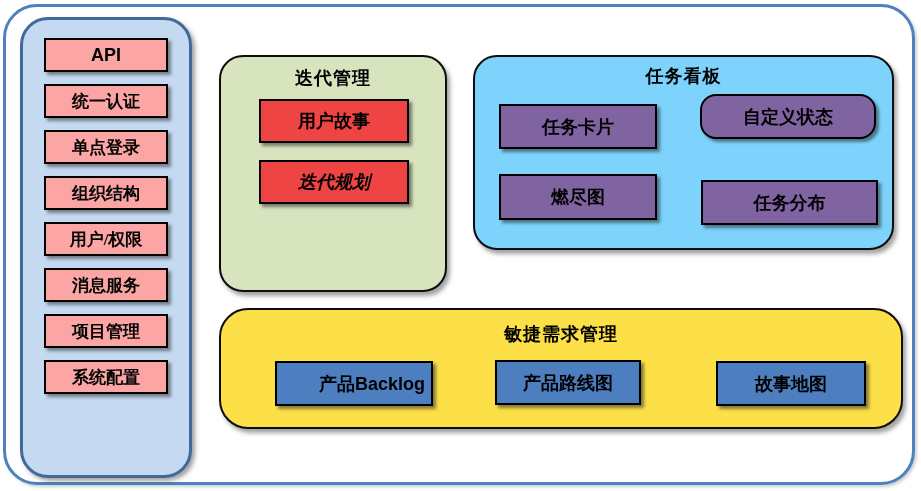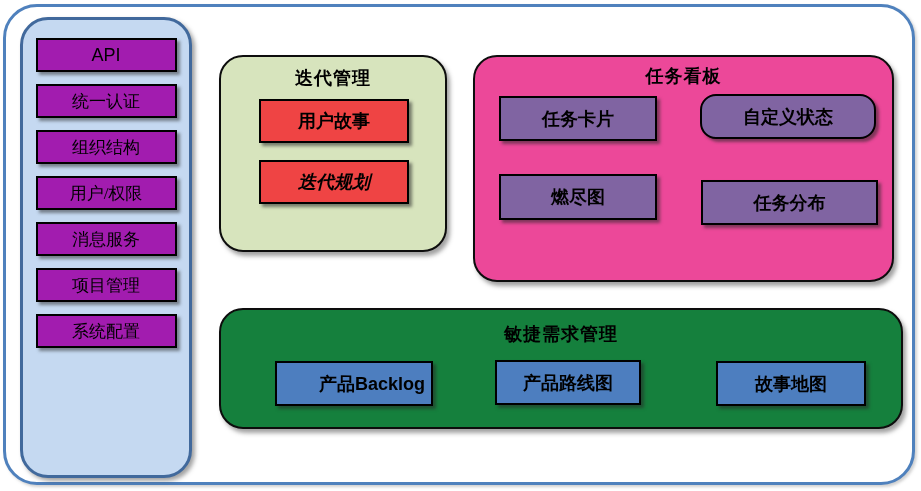--- a/index.html
+++ b/index.html
@@ -20,73 +20,74 @@
     box-shadow:3px 3px 4px rgba(70,70,70,.5);box-sizing:border-box;
   }
   .sidebar-title{
     margin-top:12px;text-align:center;font-size:21px;font-weight:bold;
     letter-spacing:2px;
   }
   .sidebar-items{
     display:flex;flex-direction:column;align-items:center;gap:12px;margin-top:18px;
   }
   .sb-box{
-    width:141px;height:34px;background:#a21caf;border:2px solid #000;
+    width:124px;height:34px;background:#fca5a5;border:2px solid #000;
     box-shadow:3px 3px 3px rgba(40,40,40,.5);
     display:flex;align-items:center;justify-content:center;
-    font-size:17px;font-weight:normal;box-sizing:border-box;
+    font-size:17px;font-weight:bold;box-sizing:border-box;
     font-family:"Liberation Serif","DejaVu Serif",serif;
   }
   .sb-box.latin{font-family:"Liberation Sans","DejaVu Sans",sans-serif;font-size:18px;}
   
   .panel{
     position:absolute;border:2px solid #0d0d0d;border-radius:24px;
     box-shadow:3px 4px 4px rgba(70,70,70,.5);box-sizing:border-box;
   }
   .panel-title{
     text-align:center;font-size:18px;font-weight:bold;letter-spacing:1px;
   }
-  #panel-iteration{left:213px;top:48px;width:228px;height:197px;background:#d7e4bd;}
+  #panel-iteration{left:213px;top:48px;width:228px;height:237px;background:#d7e4bd;}
   #panel-iteration .panel-title{margin-top:9px;}
-  #panel-kanban{left:467px;top:48px;width:421px;height:227px;background:#ec4899;}
+  #panel-kanban{left:467px;top:48px;width:421px;height:195px;background:#7dd3fc;}
   #panel-kanban .panel-title{margin-top:7px;}
-  #panel-agile{left:213px;top:301px;width:684px;height:121px;background:#15803d;}
+  #panel-agile{left:213px;top:301px;width:684px;height:121px;background:#fde047;border-radius:29px;}
   #panel-agile .panel-title{margin-top:12px;}
   
   .feature-box{
     position:absolute;border:2.5px solid #000;
     box-shadow:3px 3px 3px rgba(40,40,40,.55);
     display:flex;align-items:center;justify-content:center;
     font-size:18px;font-weight:bold;color:#000;box-sizing:border-box;
     font-family:"Liberation Serif","DejaVu Serif",serif;
   }
   .feature-box.green{background:#ef4444;}
   .feature-box.purple{background:#8064a2;}
   .feature-box.blue{background:#4d7ebf;}
   .feature-box.latin-mixed{font-family:"Liberation Sans","DejaVu Sans",sans-serif;}
   
   .fb-user-story{left:38px;top:42px;width:150px;height:44px;}
   .fb-iter-plan{left:38px;top:103px;width:150px;height:44px;font-style:italic;}
-  .fb-task-card{left:24px;top:39px;width:158px;height:45px;}
+  .fb-task-card{left:24px;top:47px;width:158px;height:45px;}
   .fb-custom-status{left:225px;top:37px;width:176px;height:45px;border-radius:16px;}
   .fb-burndown{left:24px;top:117px;width:158px;height:46px;}
   .fb-task-dist{left:226px;top:123px;width:177px;height:45px;}
   .fb-backlog{left:54px;top:51px;width:158px;height:45px;padding-left:36px;}
   .fb-roadmap{left:274px;top:50px;width:146px;height:45px;}
   .fb-storymap{left:495px;top:51px;width:150px;height:45px;}
 </style>
 </head>
 <body>
 
 <div class="frame">
 
   <div class="sidebar">
     <div class="sidebar-items">
       <div class="sb-box latin">API</div>
       <div class="sb-box">统一认证</div>
+      <div class="sb-box">单点登录</div>
       <div class="sb-box">组织结构</div>
       <div class="sb-box">用户/权限</div>
       <div class="sb-box">消息服务</div>
       <div class="sb-box">项目管理</div>
       <div class="sb-box">系统配置</div>
     </div>
   </div>
 
   <div class="panel" id="panel-iteration">
     <div class="panel-title">迭代管理</div>

